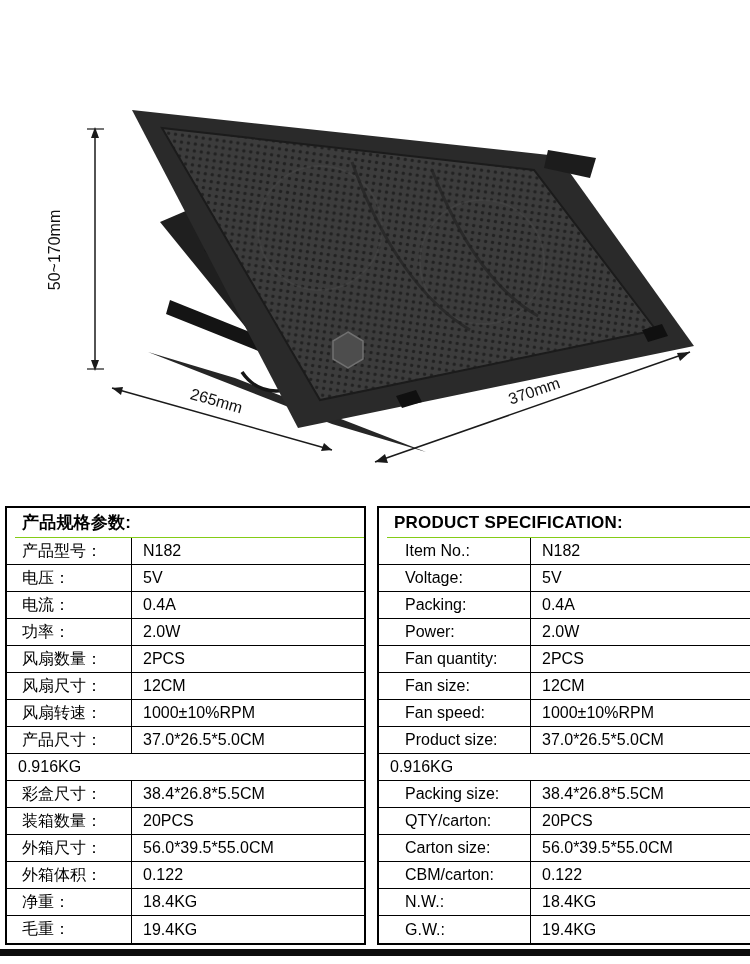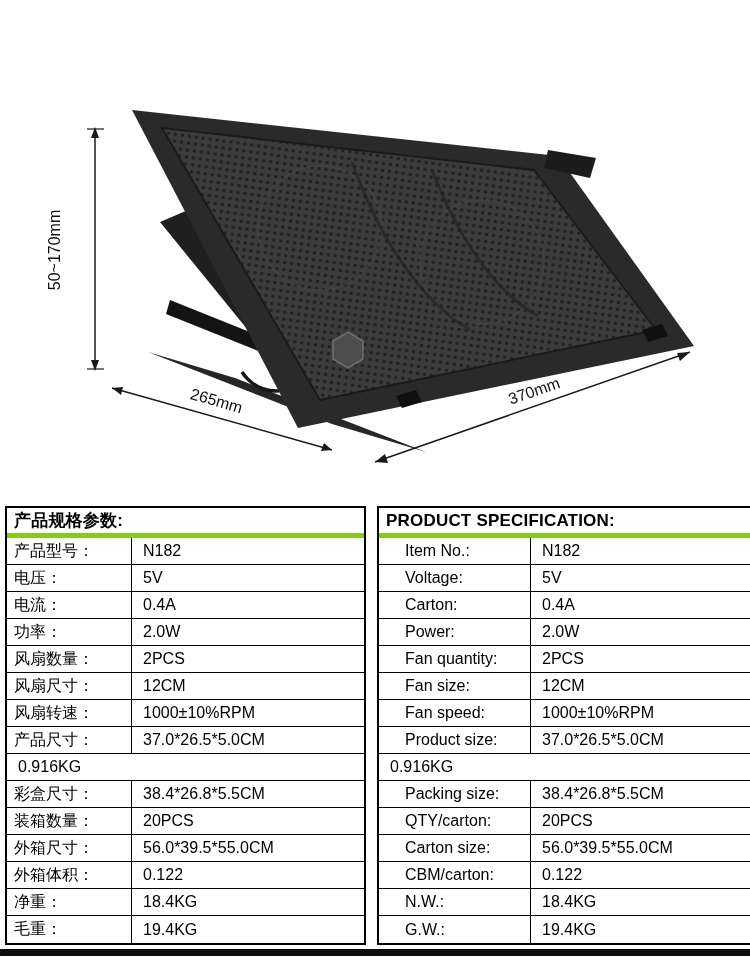--- a/index.html
+++ b/index.html
@@ -16,27 +16,27 @@
 
   
   .tables { position: absolute; top: 506px; left: 0; width: 750px; height: 440px; }
   .spec-table { position: absolute; top: 0; border: 2px solid #000; background: #fff; }
   .table-cn { left: 5px;   width: 361px; }
   .table-en { left: 377px; width: 429px; }
 
   .spec-header {
     height: 30px; display: flex; align-items: center;
     font-weight: bold; font-size: 17px; padding-left: 7px;
-    border-bottom: 5px solid #84cc16; letter-spacing: .2px;
+    border-bottom: 1px solid #84cc16; letter-spacing: .2px; margin-left: 8px;
   }
   .spec-row { display: flex; border-bottom: 1px solid #000; height: 27px; font-size: 16px; }
   .spec-row:last-child { border-bottom: 0; }
   .spec-label {
     flex: 0 0 125px; border-right: 1px solid #000;
-    display: flex; align-items: center; padding-left: 7px;
+    display: flex; align-items: center; padding-left: 15px;
     white-space: nowrap; overflow: hidden;
   }
   .table-en .spec-label { flex-basis: 152px; padding-left: 26px; }
   .spec-value { flex: 1; display: flex; align-items: center; padding-left: 11px; white-space: nowrap; }
 
   
   .footer-bar { position: absolute; left: 0; top: 949px; width: 750px; height: 7px; background: #0d0d0d; }
 </style>
 </head>
 <body>
@@ -174,21 +174,21 @@
 
       <div class="spec-row">
         <div class="spec-label">Item No.:</div>
         <div class="spec-value">N182</div>
       </div>
       <div class="spec-row">
         <div class="spec-label">Voltage:</div>
         <div class="spec-value">5V</div>
       </div>
       <div class="spec-row">
-        <div class="spec-label">Carton:</div>
+        <div class="spec-label">Packing:</div>
         <div class="spec-value">0.4A</div>
       </div>
       <div class="spec-row">
         <div class="spec-label">Power:</div>
         <div class="spec-value">2.0W</div>
       </div>
       <div class="spec-row">
         <div class="spec-label">Fan quantity:</div>
         <div class="spec-value">2PCS</div>
       </div>

